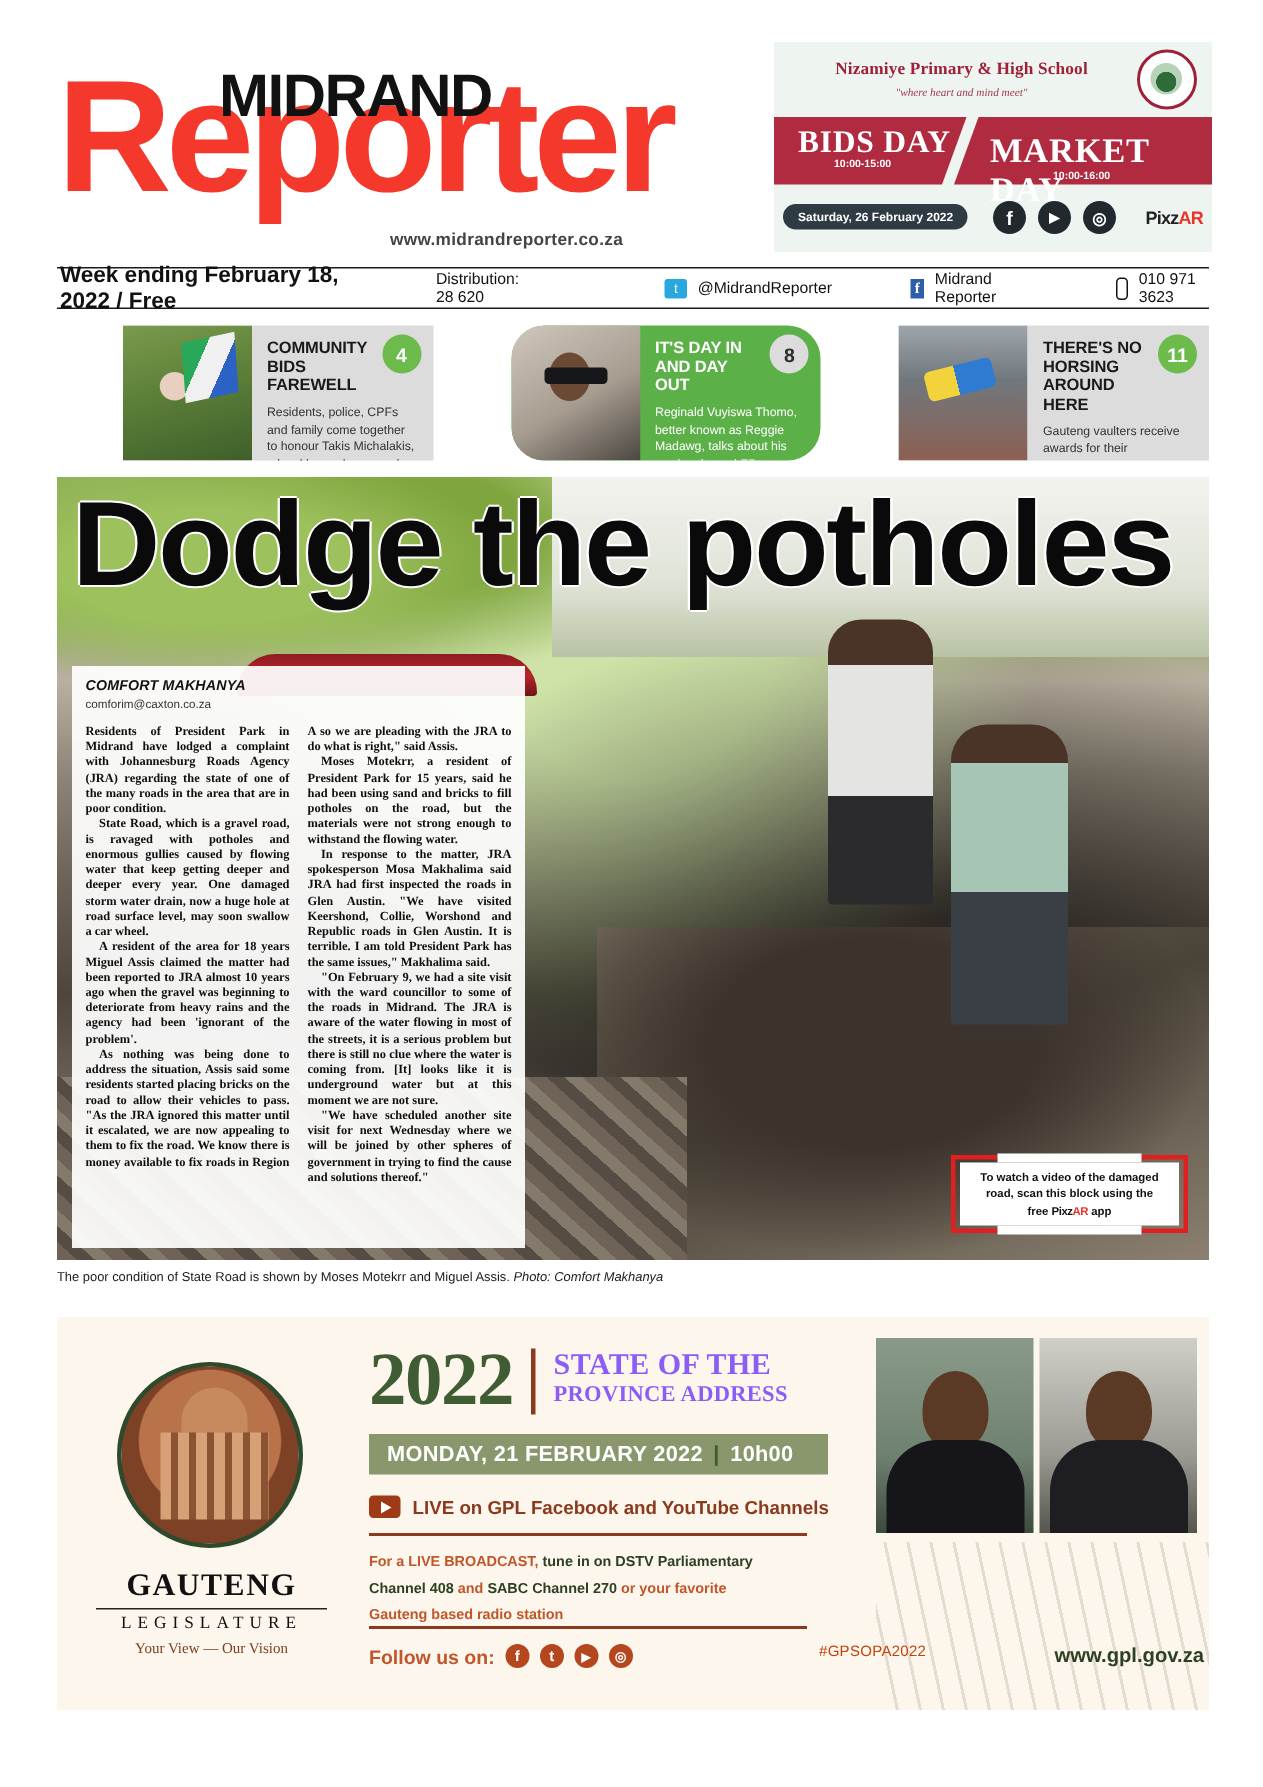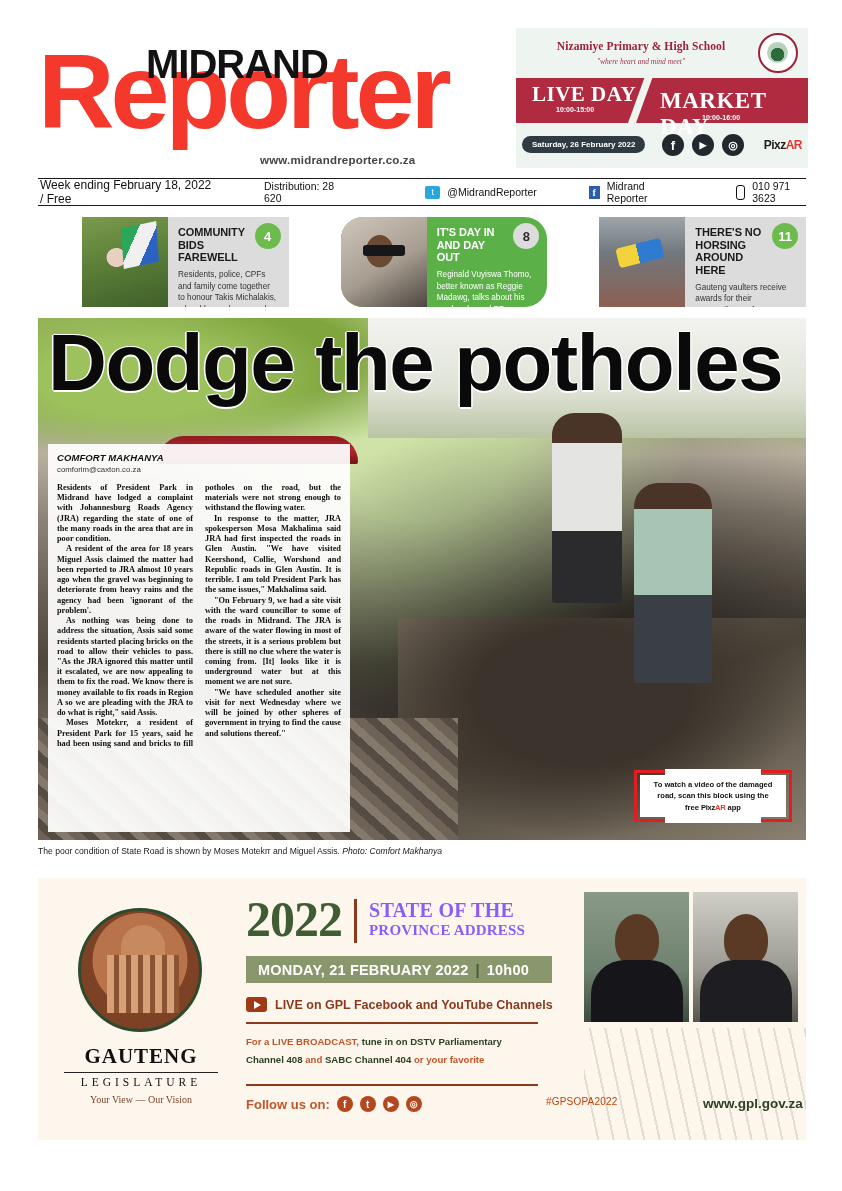--- a/index.html
+++ b/index.html
@@ -144,21 +144,21 @@
   .pixzar-logo .ar { color: #e8352b; }
 
   
   .infostrip {
     position: absolute; left: 38px; top: 178px;
     width: 768px; height: 28px;
     border-top: 1.5px solid #1a1a1a;
     border-bottom: 1.5px solid #1a1a1a;
     display: flex; align-items: center;
   }
-  .info-week { font-size: 12px; font-weight: normal; color: #111; margin-left: 2px; }
+  .info-week { font-size: 15px; font-weight: bold; color: #111; margin-left: 2px; }
   .info-dist { font-size: 10.5px; color: #111; margin-left: 48px; }
   .info-item { display: flex; align-items: center; font-size: 10.5px; color: #111; }
   .tw { margin-left: 84px; }
   .fb { margin-left: 52px; }
   .ph { margin-left: 60px; }
   .tw-ic { width: 15px; height: 13px; background: #29a8e0; border-radius: 2px; margin-right: 7px;
            color:#fff; font-size:9px; text-align:center; line-height:13px; }
   .fb-ic { width: 13px; height: 13px; background: #2d5ea9; margin-right: 7px;
            color:#fff; font-size:10px; font-weight:bold; text-align:center; line-height:13px;
            font-family:"Liberation Serif",serif;}
@@ -498,21 +498,21 @@
       <div class="logo-midrand">MIDRAND</div>
       <div class="logo-url">www.midrandreporter.co.za</div>
     </div>
 
     <div class="school-ad">
       <div class="school-name">Nizamiye Primary &amp; High School</div>
       <div class="school-tag">"where heart and mind meet"</div>
       <div class="school-crest"></div>
       <div class="daybar">
         <div class="slash"></div>
-        <div class="openday">LIVE DAY</div>
+        <div class="openday">BIDS DAY</div>
         <div class="openday-time">10:00-15:00</div>
         <div class="marketday">MARKET DAY</div>
         <div class="marketday-time">10:00-16:00</div>
       </div>
       <div class="datepill">Saturday, 26 February 2022</div>
       <div class="soc-circle" style="left:146px">f</div>
       <div class="soc-circle" style="left:176px; font-size:9px">▶</div>
       <div class="soc-circle" style="left:206px; font-size:11px">◎</div>
       <div class="pixzar-logo"><span>Pixz</span><span class="ar">AR</span></div>
     </div>
@@ -581,20 +581,21 @@
       </div>
     </div>
 
     <div class="headline">Dodge the potholes</div>
 
     <div class="textbox">
       <div class="byline-name">COMFORT MAKHANYA</div>
       <div class="byline-mail">comforim@caxton.co.za</div>
       <div class="cols">
         <p class="first">Residents of President Park in Midrand have lodged a complaint with Johannesburg Roads Agency (JRA) regarding the state of one of the many roads in the area that are in poor condition.</p>
+        <p>State Road, which is a gravel road, is ravaged with potholes and enormous gullies caused by flowing water that keep getting deeper and deeper every year. One damaged storm water drain, now a huge hole at road surface level, may soon swallow a car wheel.</p>
         <p>A resident of the area for 18 years Miguel Assis claimed the matter had been reported to JRA almost 10 years ago when the gravel was beginning to deteriorate from heavy rains and the agency had been 'ignorant of the problem'.</p>
         <p>As nothing was being done to address the situation, Assis said some residents started placing bricks on the road to allow their vehicles to pass. "As the JRA ignored this matter until it escalated, we are now appealing to them to fix the road. We know there is money available to fix roads in Region A so we are pleading with the JRA to do what is right," said Assis.</p>
         <p>Moses Motekrr, a resident of President Park for 15 years, said he had been using sand and bricks to fill potholes on the road, but the materials were not strong enough to withstand the flowing water.</p>
         <p>In response to the matter, JRA spokesperson Mosa Makhalima said JRA had first inspected the roads in Glen Austin. "We have visited Keershond, Collie, Worshond and Republic roads in Glen Austin. It is terrible. I am told President Park has the same issues," Makhalima said.</p>
         <p>"On February 9, we had a site visit with the ward councillor to some of the roads in Midrand. The JRA is aware of the water flowing in most of the streets, it is a serious problem but there is still no clue where the water is coming from. [It] looks like it is underground water but at this moment we are not sure.</p>
         <p>"We have scheduled another site visit for next Wednesday where we will be joined by other spheres of government in trying to find the cause and solutions thereof."</p>
       </div>
     </div>
 
     <div class="qrbox">
@@ -651,21 +652,22 @@
 
       <div class="gpl-live">
         <span class="yt-ic"></span>
         <span>LIVE on GPL Facebook and YouTube Channels</span>
       </div>
 
       <div class="gpl-rule"></div>
 
       <div class="gpl-bc">
         <div><span>For a LIVE BROADCAST,</span><span class="dk"> tune in on DSTV Parliamentary</span></div>
-        <div><span class="dk">Channel 408</span><span> and </span><span class="dk">SABC Channel 404</span><span> or your favorite</span></div>
+        <div><span class="dk">Channel 408</span><span> and </span><span class="dk">SABC Channel 270</span><span> or your favorite</span></div>
+        <div>Gauteng based radio station</div>
       </div>
     </div>
 
     <div class="gpl-rule2"></div>
 
     <div class="gpl-follow">
       <span>Follow us on:</span>
       <span class="fc">f</span>
       <span class="fc">t</span>
       <span class="fc" style="font-size:8px">▶</span>

